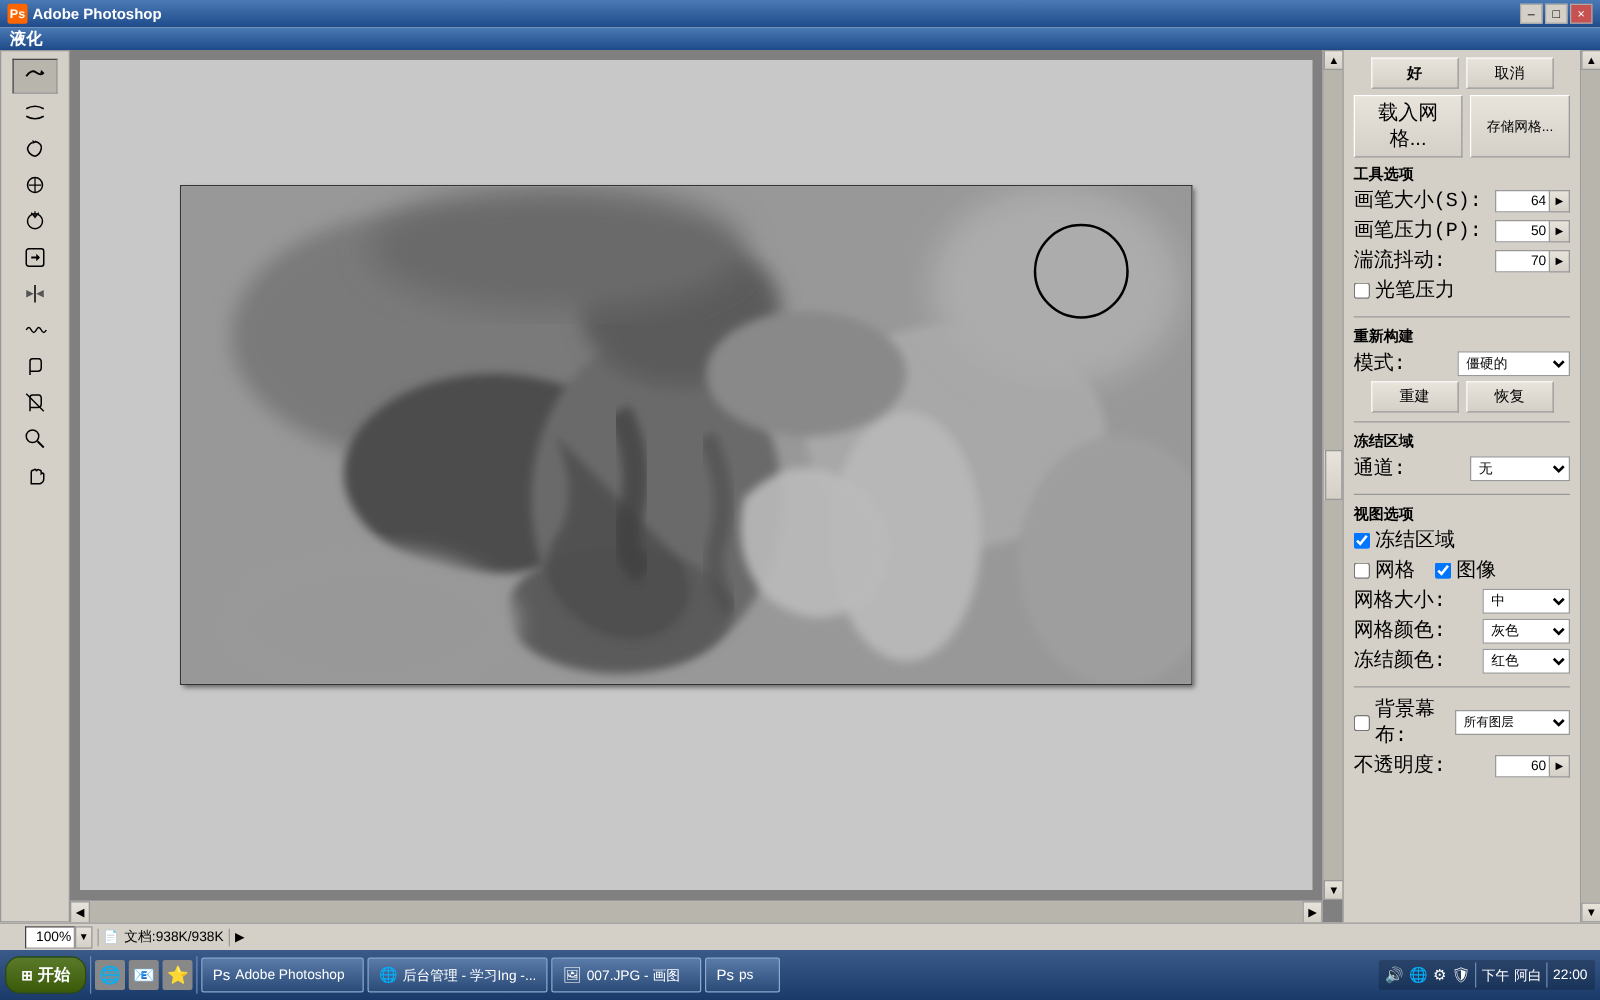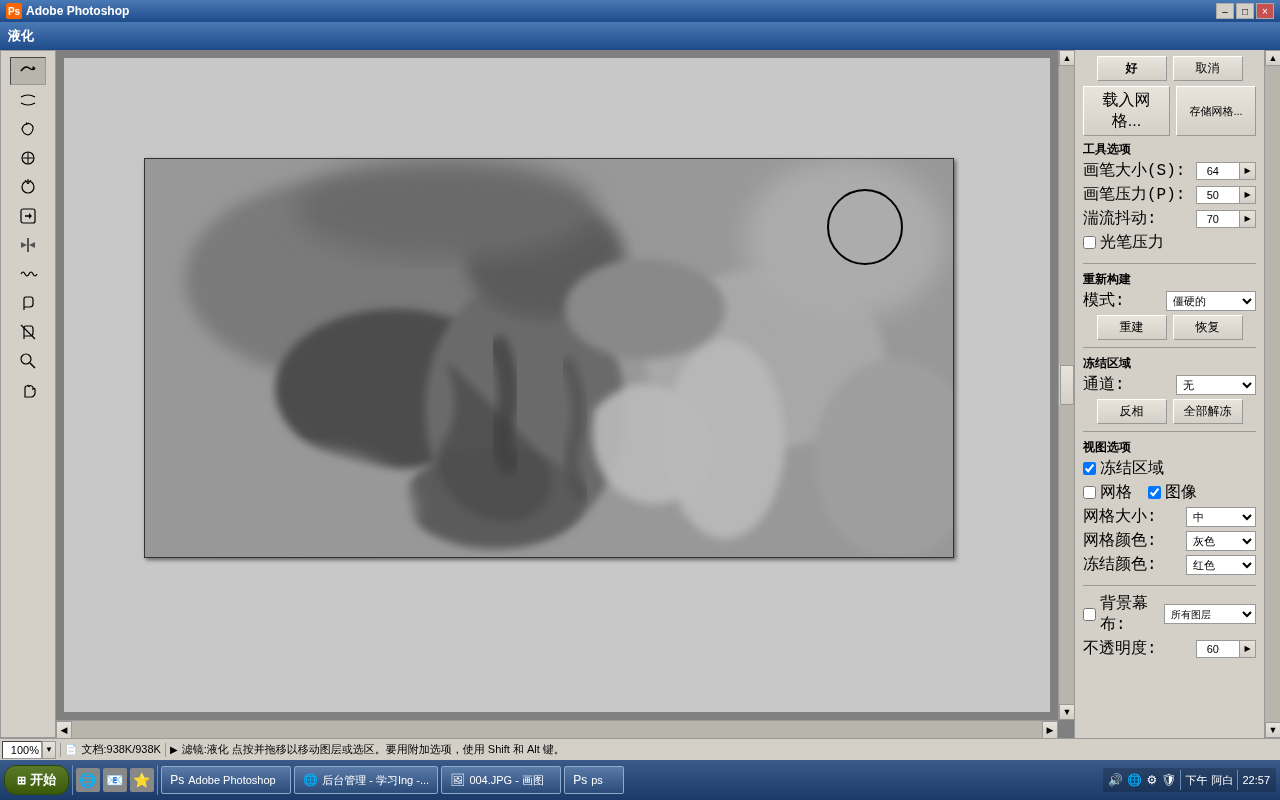--- a/index.html
+++ b/index.html
@@ -50,21 +50,21 @@
       display: flex;
       align-items: center;
       justify-content: center;
     }
     .btn-minimize { background: #d4d0c8; }
     .btn-maximize { background: #d4d0c8; }
     .btn-close { background: #c75050; color: white; }
 
     
     #dialog-title-bar {
-      height: 28px;
+      height: 18px;
       background: linear-gradient(to bottom, #4a7ab5, #1e4a8a);
       display: flex;
       align-items: center;
       padding: 0 8px;
       color: white;
       font-size: 13px;
       font-weight: bold;
     }
 
     
@@ -149,21 +149,21 @@
       font-family: Liberation Mono, monospace;
     }
 
     .options-input {
       width: 44px;
       height: 18px;
       border: 1px solid #999;
       background: white;
       font-size: 11px;
       text-align: right;
-      padding-right: 20px;
+      padding-right: 2px;
     }
 
     .spin-btn {
       width: 16px;
       height: 18px;
       background: linear-gradient(to bottom, #e8e4dc, #d4d0c8);
       border: 1px solid #999;
       border-left: none;
       cursor: pointer;
       font-size: 8px;
@@ -523,24 +523,20 @@
         <div class="divider"></div>
 
         <div>
           <div class="section-title">冻结区域</div>
           <div class="options-row">
             <span class="options-label">通道:</span>
             <select class="ps-select" style="width:80px;">
               <option>无</option>
             </select>
           </div>
-          <div class="btn-row" style="margin-top:4px;">
-            <button class="ps-button">反相</button>
-            <button class="ps-button">全部解冻</button>
-          </div>
         </div>
 
         <div class="divider"></div>
 
         <div>
           <div class="section-title">视图选项</div>
 
           <div class="checkbox-row">
             <input type="checkbox" checked="" style="">
             <span class="options-label">冻结区域</span>
@@ -600,38 +596,37 @@
 
       </div>
 
       <div style="width:16px; background:#d4d0c8; border-left:1px solid #999; display:flex; flex-direction:column;">
         <div style="width:16px; height:16px; background:linear-gradient(to bottom,#e8e4dc,#d4d0c8); border:1px solid #999; cursor:pointer; font-size:9px; display:flex; align-items:center; justify-content:center;">▲</div>
         <div style="flex:1; background:#b8b5ad;"></div>
         <div style="width:16px; height:16px; background:linear-gradient(to bottom,#e8e4dc,#d4d0c8); border:1px solid #999; cursor:pointer; font-size:9px; display:flex; align-items:center; justify-content:center;">▼</div>
       </div>
     </div>
 
-    <div id="status-bar" style="height:22px; background:#d4d0c8; border-top:1px solid #999; display:flex; align-items:center; padding:0 2px; font-size:11px; gap:4px;">
+    <div id="status-bar" style="height:22px; background:#d4d0c8; border-top:1px solid #999; display:flex; align-items:center; padding:0 20px; font-size:11px; gap:4px;">
 
       <div style="display:flex; align-items:center; gap:0;">
         <input type="text" style="width: 40px; height: 18px; border: 1px inset rgb(153, 153, 153); background: white; font-size: 11px; text-align: right; padding-right: 2px;" value="100%">
         <div style="width:14px; height:18px; background:linear-gradient(to bottom,#e8e4dc,#d4d0c8); border:1px solid #999; cursor:pointer; font-size:8px; display:flex; align-items:center; justify-content:center;">▼</div>
       </div>
 
       <div style="width:1px; height:14px; background:#999;"></div>
 
       <div style="font-size:10px;">📄</div>
 
       <span>文档:938K/938K</span>
 
       <div style="width:1px; height:14px; background:#999;"></div>
 
       <div style="font-size:10px;">▶</div>
 
-      <span style="flex:1; overflow:hidden; white-space:nowrap; text-overflow:ellipsis;">滤镜:液化  点按并拖移以移动图层或选区。要用附加选项，使用 Shift 和 Alt 键。</span>
     </div>
   </div>
 
   <div id="taskbar" style="position:absolute; bottom:0; left:0; right:0; height:40px; background:linear-gradient(to bottom,#3a5a8a,#1a3a6a); display:flex; align-items:center; padding:0 4px; gap:3px;">
 
     <button class="taskbar-start">
       <span style="font-size:11px;">⊞</span>
       <span>开始</span>
     </button>
 
@@ -648,36 +643,36 @@
       <span>Adobe Photoshop</span>
     </button>
 
     <button class="taskbar-app" style="min-width:140px;">
       <span style="font-size:12px;">🌐</span>
       <span style="overflow:hidden; white-space:nowrap; text-overflow:ellipsis; max-width:110px;">后台管理 - 学习Ing -...</span>
     </button>
 
     <button class="taskbar-app" style="min-width:120px;">
       <span style="font-size:12px;">🖼</span>
-      <span>004.JPG - 画图</span>
+      <span>007.JPG - 画图</span>
     </button>
 
     <button class="taskbar-app" style="min-width:60px;">
       <span style="font-size:12px;">Ps</span>
       <span>ps</span>
     </button>
 
     <div style="flex:1;"></div>
 
     <div style="display:flex; align-items:center; gap:4px; color:white; font-size:11px; background:rgba(0,0,0,0.2); padding:2px 6px; border-radius:2px;">
       <span style="font-size:12px;">🔊</span>
       <span style="font-size:12px;">🌐</span>
       <span style="font-size:12px;">⚙</span>
       <span style="font-size:12px;">🛡</span>
       <div style="width:1px; height:20px; background:#6a8ab8;"></div>
       <span>下午</span>
       <span>阿白</span>
       <div style="width:1px; height:20px; background:#6a8ab8;"></div>
-      <span>22:57</span>
+      <span>22:00</span>
     </div>
   </div>
 
 </div>
 
 </body></html>

